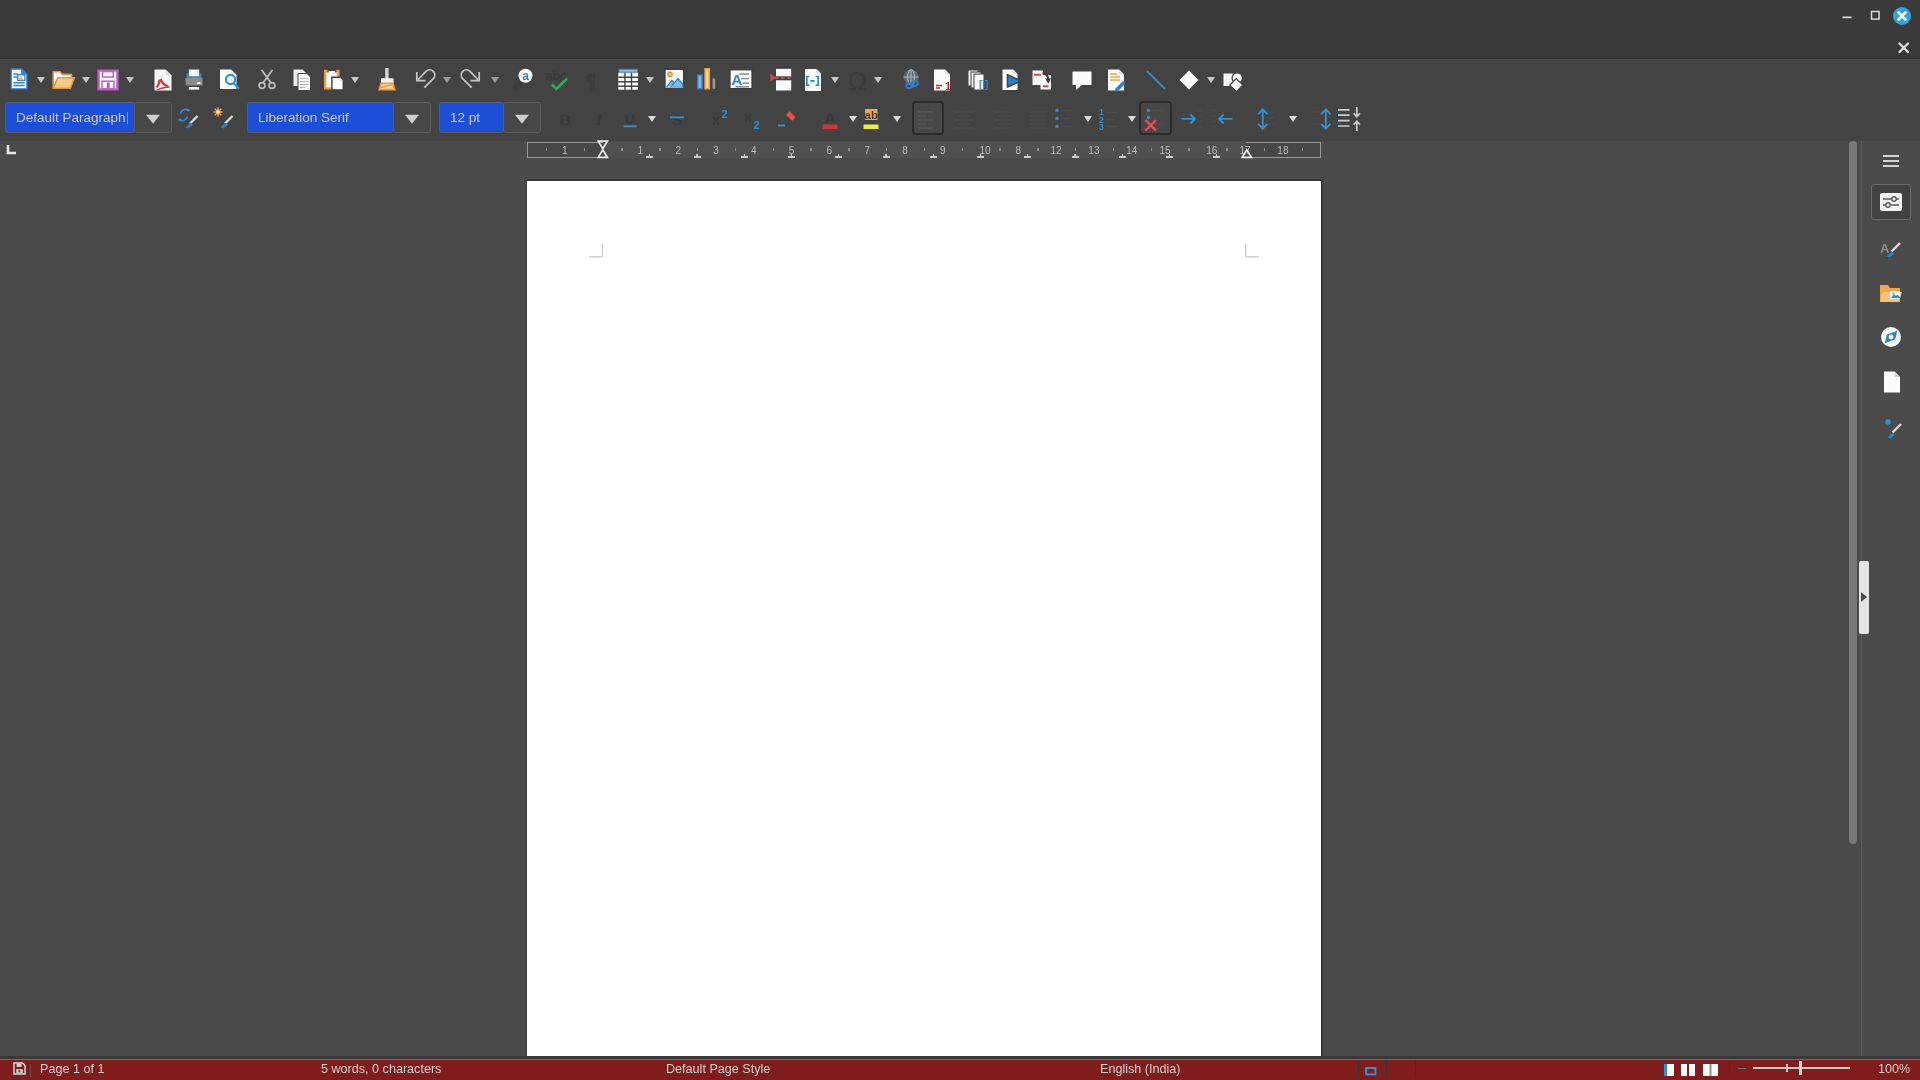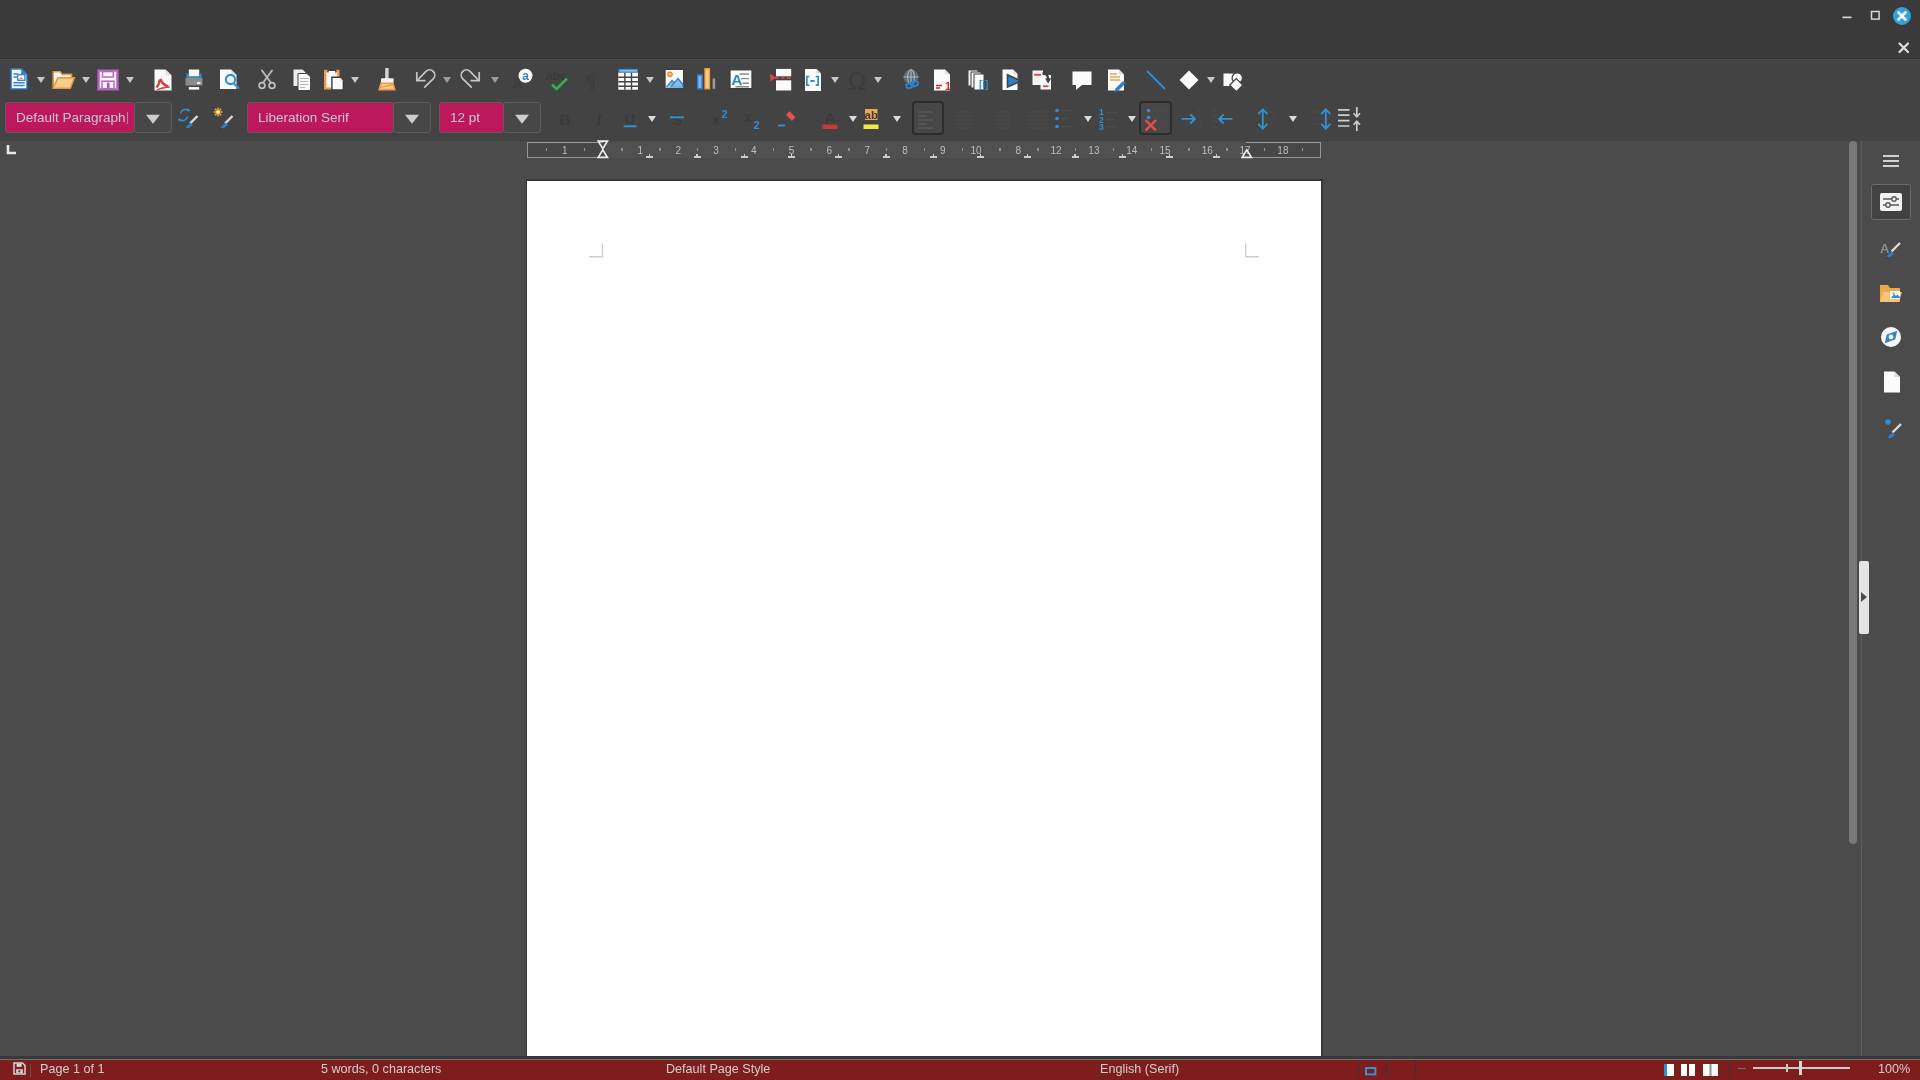--- a/index.html
+++ b/index.html
@@ -12,21 +12,21 @@
 .menuitem{display:inline-block;padding:0 8.6px;font-size:13.5px;color:#d9d9d9;line-height:25px}
 #menubar .wrap{position:absolute;left:0;top:0}
 #toolbar1{left:0;top:60px;width:1920px;height:40px;background:#434343}
 #toolbar2{left:0;top:100px;width:1920px;height:41px;background:#434343}
 #docarea{left:0;top:141px;width:1920px;height:915px;background:#4b4b4b}
 #statusbar{left:0;top:1056px;width:1920px;height:24px;background:#7f1d1d}
 .ic{position:absolute;width:24px;height:24px;top:8px}
 .ic2{position:absolute;width:24px;height:24px;top:7px}
 .dd{position:absolute;width:0;height:0;border-left:4.5px solid transparent;border-right:4.5px solid transparent;border-top:6px solid #c8c8c8;top:17px}
 .dd2{position:absolute;width:0;height:0;border-left:4.5px solid transparent;border-right:4.5px solid transparent;border-top:6px solid #dadada;top:16px}
-.combo{position:absolute;top:2px;height:31px;background:#be185d;border:1px solid #5d5d5d;border-radius:3px;color:#c9c9c9;font-size:13.5px;line-height:29px;padding-left:10px}
+.combo{position:absolute;top:2px;height:31px;background:#1d4ed8;border:1px solid #5d5d5d;border-radius:3px;color:#c9c9c9;font-size:13.5px;line-height:29px;padding-left:10px}
 .combobtn{position:absolute;top:2px;height:31px;background:#474747;border:1px solid #5d5d5d;border-radius:3px}
 .combobtn:after{content:"";position:absolute;left:50%;top:50%;transform:translate(-50%,-35%);border-left:7px solid transparent;border-right:7px solid transparent;border-top:9px solid #cdcdcd}
 .pressed{position:absolute;border:2px solid #2c2c2c;border-radius:4px;background:#474747}
 .sbtext{color:#cfcfcf;font-size:12.6px;position:absolute;top:5.5px}
 </style>
 </head>
 <body>
 <div class="abs" id="titlebar">
   <svg class="abs" style="left:1836px;top:0px" width="18" height="20">
       <rect x="6.5" y="16.5" width="9" height="1.7" fill="#d8d8d8"></rect>
@@ -466,27 +466,27 @@
       <div style="position:absolute;left:719.4px;top:0;width:74.60000000000002px;height:16px;background:#474747;border:1px solid #989898;border-left:none"></div>
       <div style="position:absolute;left:103.395px;top:1.5px;width:20px;text-align:center;font-size:10px;color:#bdbdbd;line-height:13px">1</div>
       <div style="position:absolute;left:141.19px;top:1.5px;width:20px;text-align:center;font-size:10px;color:#bdbdbd;line-height:13px">2</div>
       <div style="position:absolute;left:178.985px;top:1.5px;width:20px;text-align:center;font-size:10px;color:#bdbdbd;line-height:13px">3</div>
       <div style="position:absolute;left:216.78px;top:1.5px;width:20px;text-align:center;font-size:10px;color:#bdbdbd;line-height:13px">4</div>
       <div style="position:absolute;left:254.57500000000005px;top:1.5px;width:20px;text-align:center;font-size:10px;color:#bdbdbd;line-height:13px">5</div>
       <div style="position:absolute;left:292.37px;top:1.5px;width:20px;text-align:center;font-size:10px;color:#bdbdbd;line-height:13px">6</div>
       <div style="position:absolute;left:330.16499999999996px;top:1.5px;width:20px;text-align:center;font-size:10px;color:#bdbdbd;line-height:13px">7</div>
       <div style="position:absolute;left:367.96000000000004px;top:1.5px;width:20px;text-align:center;font-size:10px;color:#bdbdbd;line-height:13px">8</div>
       <div style="position:absolute;left:405.755px;top:1.5px;width:20px;text-align:center;font-size:10px;color:#bdbdbd;line-height:13px">9</div>
-      <div style="position:absolute;left:443.55000000000007px;top:1.5px;width:20px;text-align:left;font-size:10px;color:#bdbdbd;line-height:13px">10</div>
+      <div style="position:absolute;left:443.55000000000007px;top:1.5px;width:20px;text-align:right;font-size:10px;color:#bdbdbd;line-height:13px">10</div>
       <div style="position:absolute;left:481.345px;top:1.5px;width:20px;text-align:center;font-size:10px;color:#bdbdbd;line-height:13px">8</div>
       <div style="position:absolute;left:519.14px;top:1.5px;width:20px;text-align:center;font-size:10px;color:#bdbdbd;line-height:13px">12</div>
       <div style="position:absolute;left:556.9350000000001px;top:1.5px;width:20px;text-align:center;font-size:10px;color:#bdbdbd;line-height:13px">13</div>
       <div style="position:absolute;left:594.73px;top:1.5px;width:20px;text-align:center;font-size:10px;color:#bdbdbd;line-height:13px">14</div>
       <div style="position:absolute;left:632.5250000000001px;top:1.5px;width:20px;font-size:10px;color:#bdbdbd;line-height:13px">15</div>
-      <div style="position:absolute;left:670.32px;top:1.5px;width:20px;text-align:center;font-size:10px;color:#bdbdbd;line-height:13px">16</div>
+      <div style="position:absolute;left:670.32px;top:1.5px;width:20px;text-align:right;font-size:10px;color:#bdbdbd;line-height:13px">16</div>
       <div style="position:absolute;left:708.115px;top:1.5px;width:20px;text-align:center;font-size:10px;color:#bdbdbd;line-height:13px">17</div>
       <div style="position:absolute;left:745.9100000000001px;top:1.5px;width:20px;text-align:center;font-size:10px;color:#bdbdbd;line-height:13px">18</div>
       <div style="position:absolute;left:27.804999999999993px;top:1.5px;width:20px;text-align:center;font-size:10px;color:#bdbdbd;line-height:13px">1</div>
       <div style="position:absolute;left:18.90749999999999px;top:6px;width:1.3px;height:2.8px;background:#909090"></div>
       <div style="position:absolute;left:56.70249999999999px;top:6px;width:1.3px;height:2.8px;background:#909090"></div>
       <div style="position:absolute;left:94.4975px;top:6px;width:1.3px;height:2.8px;background:#909090"></div>
       <div style="position:absolute;left:132.2925px;top:6px;width:1.3px;height:2.8px;background:#909090"></div>
       <div style="position:absolute;left:170.0875px;top:6px;width:1.3px;height:2.8px;background:#909090"></div>
       <div style="position:absolute;left:207.8825px;top:6px;width:1.3px;height:2.8px;background:#909090"></div>
       <div style="position:absolute;left:245.6775px;top:6px;width:1.3px;height:2.8px;background:#909090"></div>
@@ -606,21 +606,21 @@
   <svg class="abs" style="left:13px;top:6px" width="13" height="13" viewBox="0 0 13 13">
       <path d="M1 1 H9.5 L12 3.5 V12 H1 Z" fill="none" stroke="#d5d5d5" stroke-width="1.5"></path>
       <rect x="3.6" y="1.5" width="5" height="3.4" fill="#d5d5d5"></rect>
       <rect x="3.2" y="7.2" width="6.6" height="4" fill="#d5d5d5"></rect>
       <rect x="5.4" y="8.3" width="2" height="2" fill="#3b3b3b"></rect>
     </svg>
   <div class="abs" style="left:30px;top:8px;width:1px;height:13px;background:#575757"></div>
   <div class="sbtext" style="left:40px">Page 1 of 1</div>
   <div class="sbtext" style="left:321px">5 words, 0 characters</div>
   <div class="sbtext" style="left:666px">Default Page Style</div>
-  <div class="sbtext" style="left:1100px">English (Serif)</div>
+  <div class="sbtext" style="left:1100px">English (India)</div>
   <svg class="abs" style="left:1364.5px;top:10.5px" width="12" height="9">
       <rect x="1" y="1" width="9.4" height="6.4" fill="none" stroke="#2e95d8" stroke-width="1.9"></rect>
     </svg>
   <div class="abs" style="left:1357.5px;top:4px;width:1px;height:17px;background:#353535"></div>
   <div class="abs" style="left:1386px;top:4px;width:1px;height:17px;background:#353535"></div>
   <div class="abs" style="left:1415px;top:4px;width:1px;height:17px;background:#353535"></div>
   <div class="abs" style="left:1728.5px;top:4px;width:1px;height:17px;background:#353535"></div>
   <div id="viewicons">
     <svg class="abs" style="left:1664px;top:8px" width="10" height="12">
         <path d="M0 0h10v12H0z" fill="#fdfdfd"></path>

